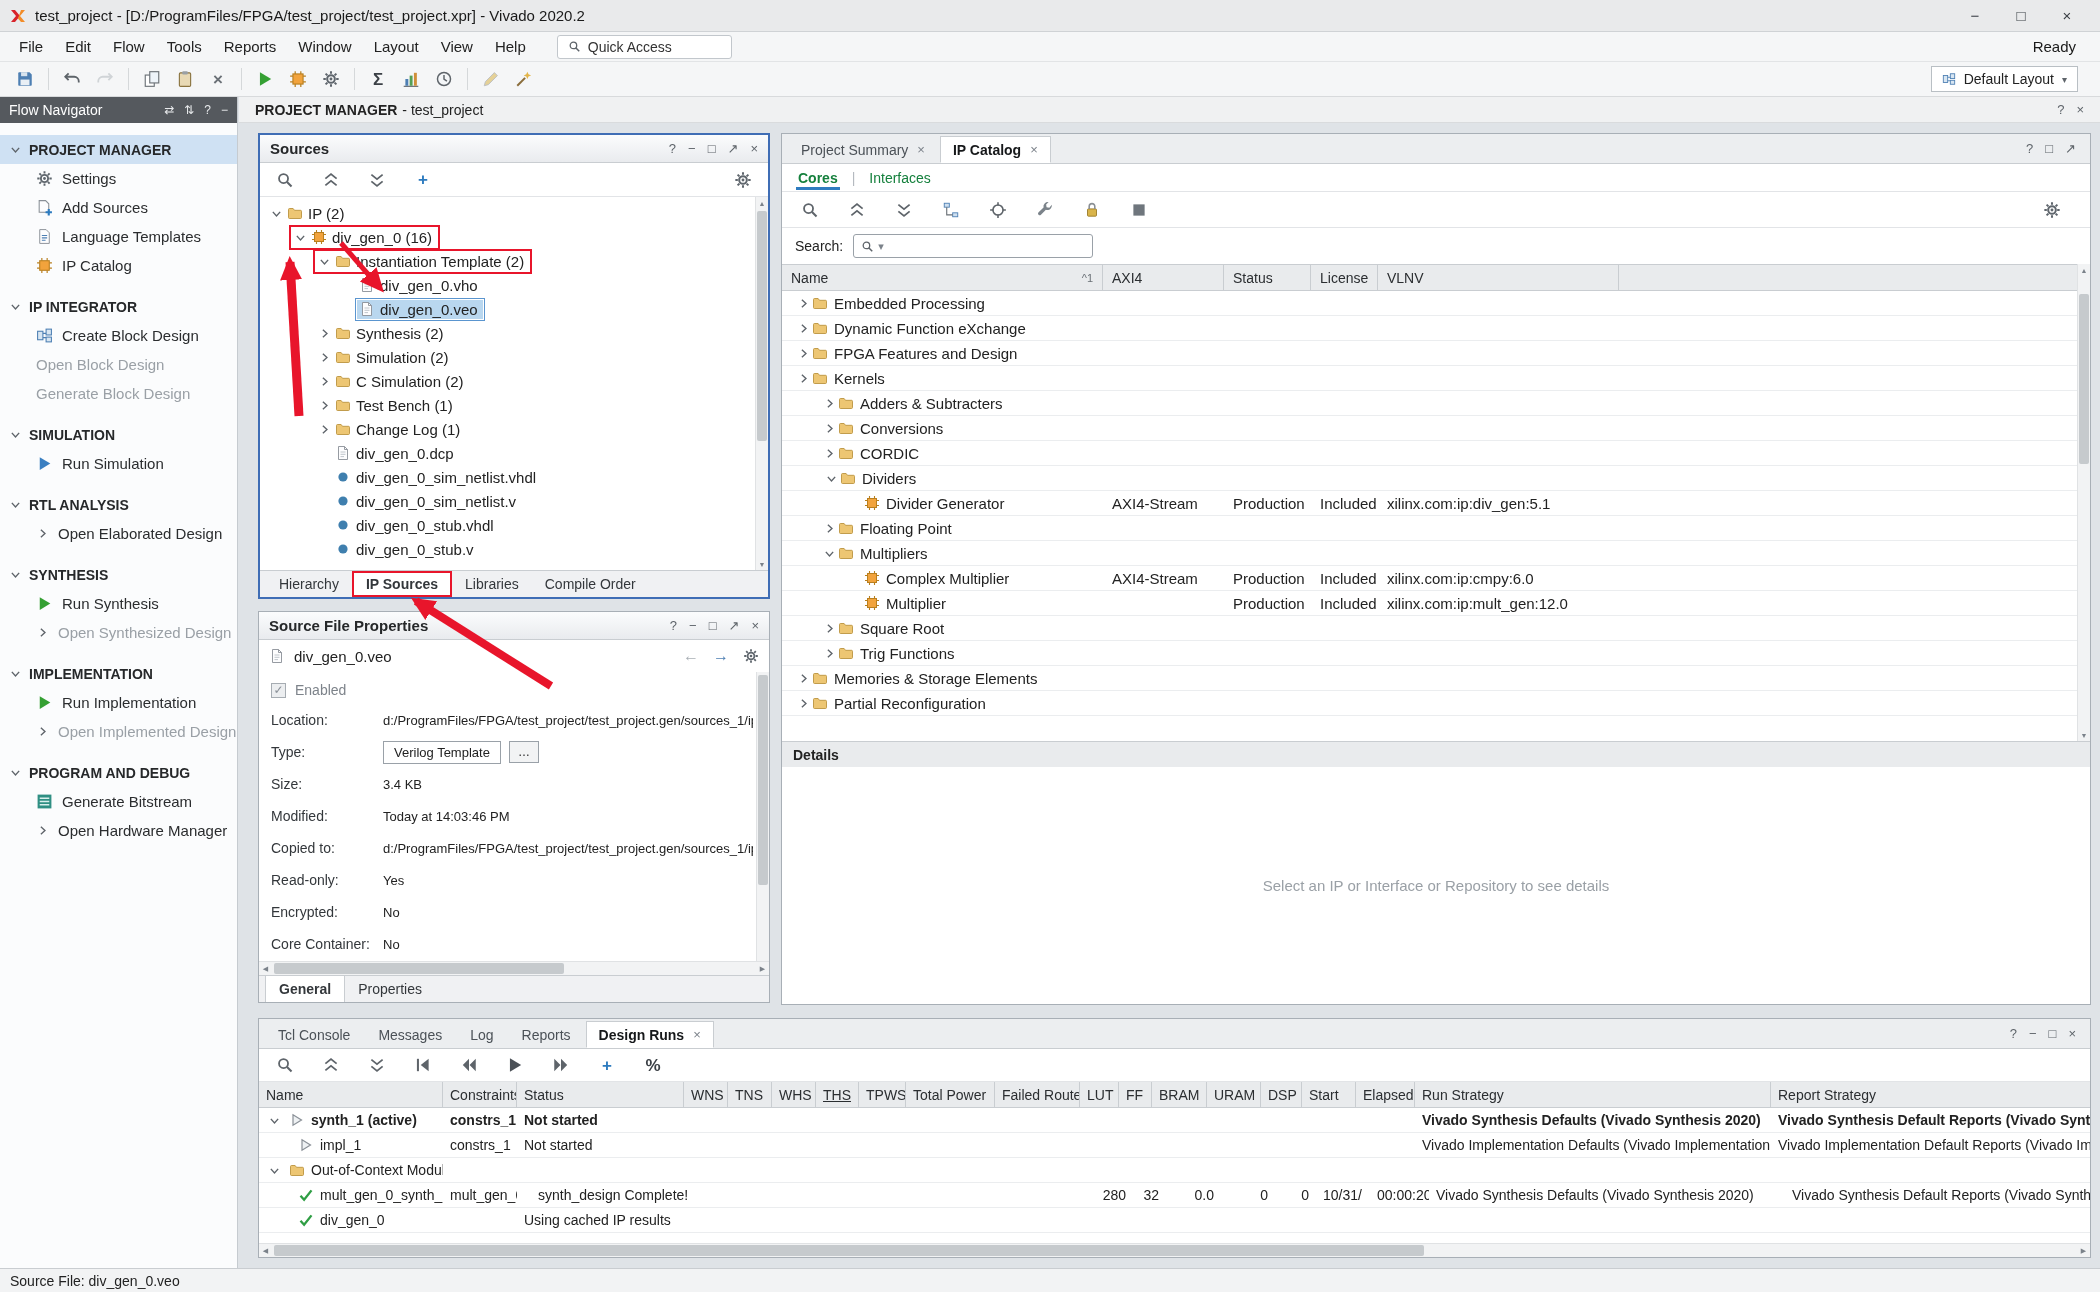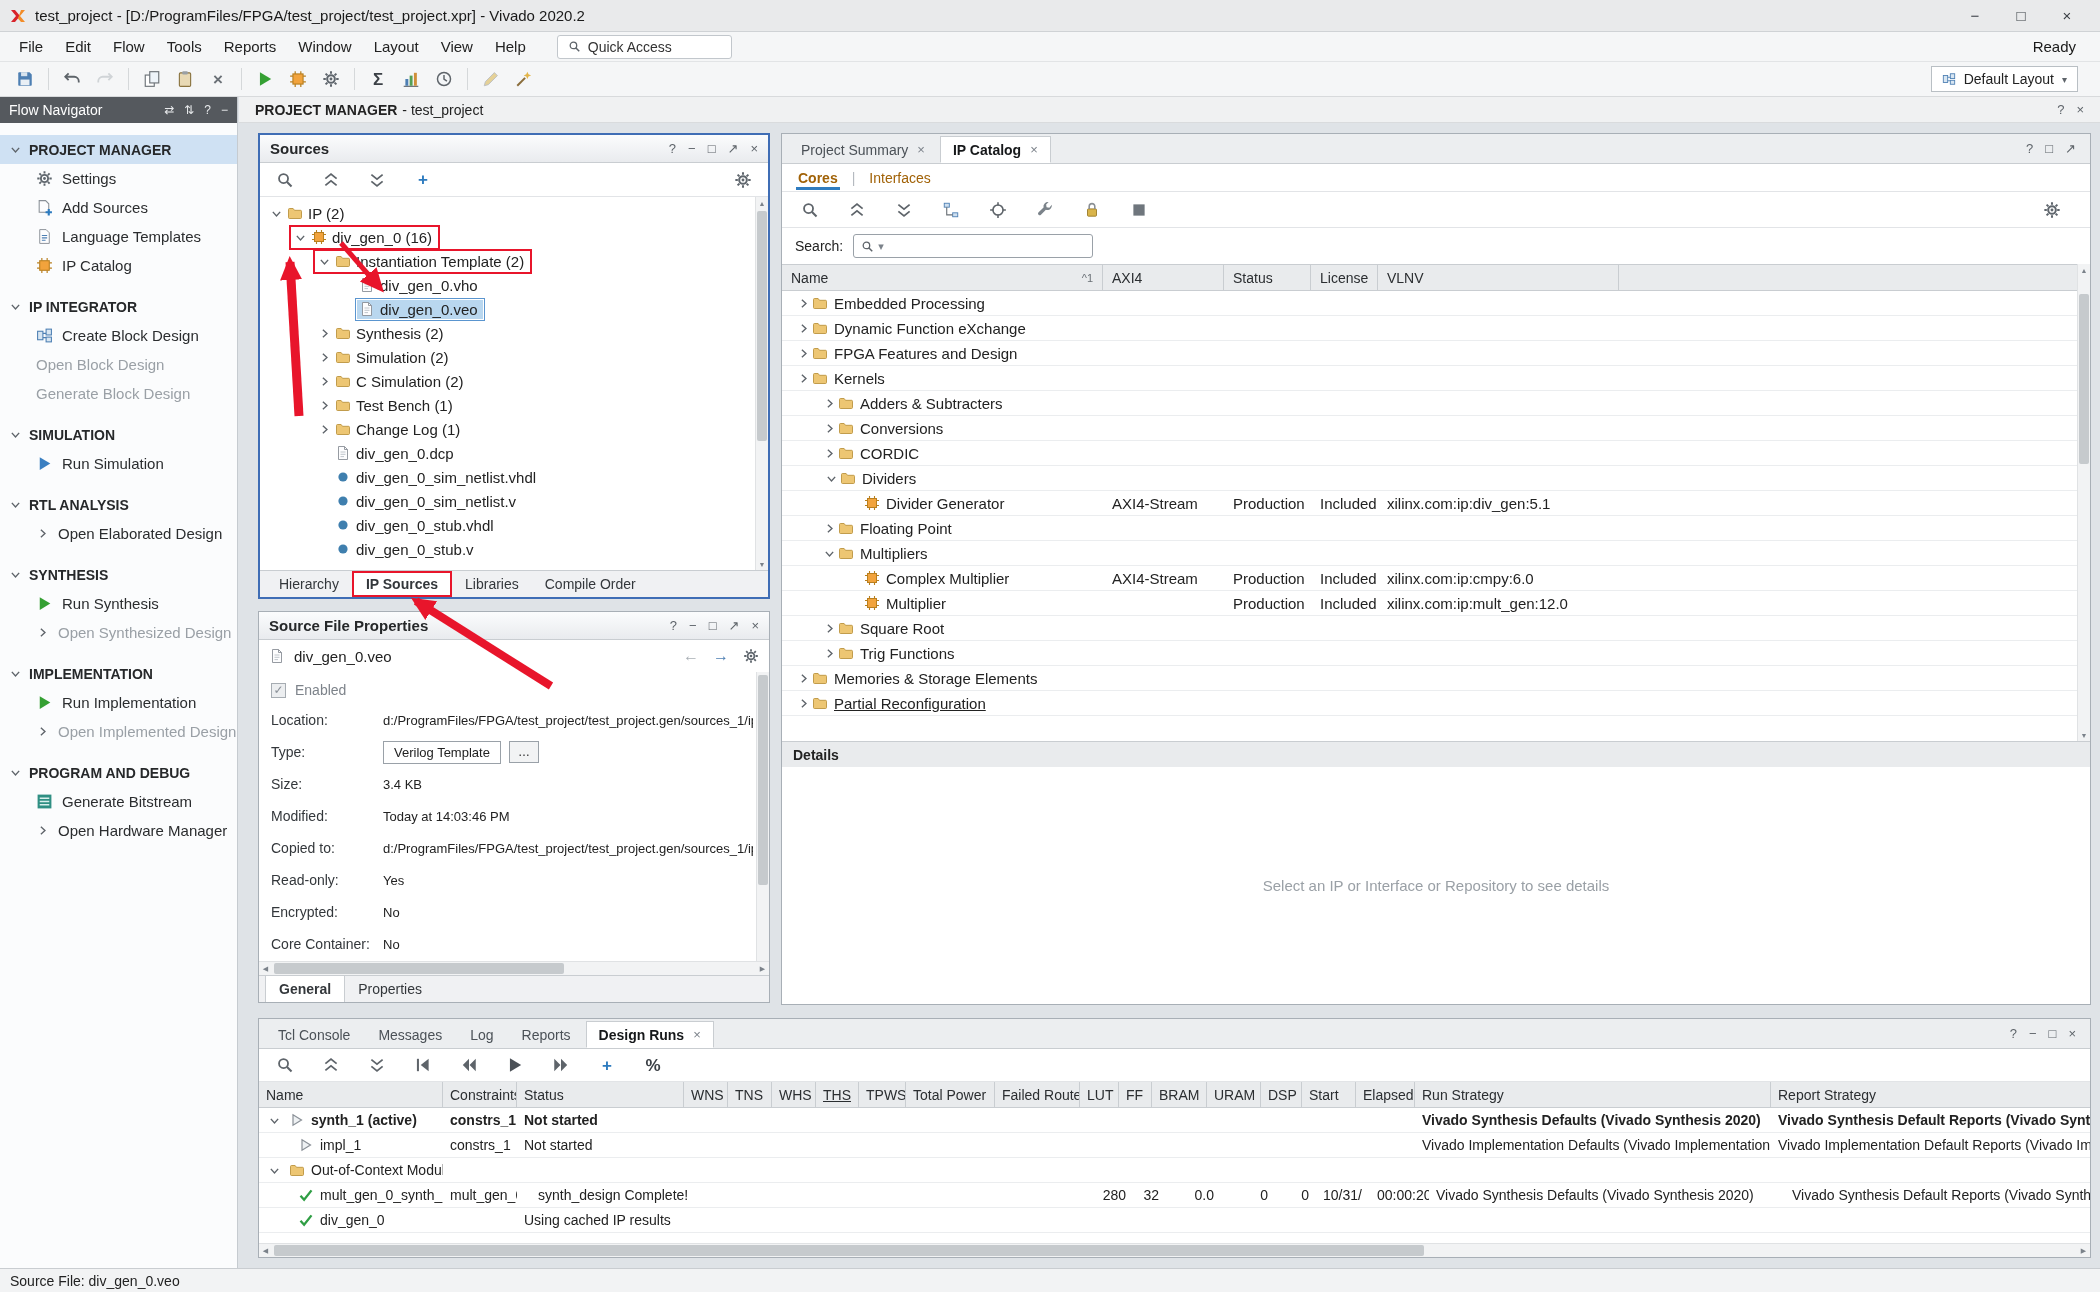--- a/index.html
+++ b/index.html
@@ -80,21 +80,21 @@
   .hthumb{position:absolute;top:1px;bottom:1px;background:#c6cacd;border-radius:2px;}
   .harr{position:absolute;top:0;bottom:0;width:13px;color:#7b828a;font-size:7px;display:flex;align-items:center;justify-content:center;}
   
   #catalog-panel{left:781px;top:133px;width:1310px;height:872px;}
   .tabbar{height:30px;background:#eceef0;border-bottom:1px solid #c9cdd1;display:flex;align-items:flex-end;padding:0 6px;gap:2px;flex:0 0 auto;}
   .ttab{height:27px;display:flex;align-items:center;gap:9px;padding:0 12px;font-size:14px;color:#4b5157;border:1px solid transparent;}
   .ttab.active{background:#fff;border-color:#c9cdd1;border-bottom-color:#fff;color:#16181a;font-weight:bold;}
   .ttab .x{font-size:13px;color:#7b828a;font-weight:normal;}
   .tab-hicons{margin-left:auto;align-self:center;display:flex;gap:12px;color:#5e646a;font-size:13px;padding-right:8px;}
   .cat-subtabs{height:28px;display:flex;align-items:center;gap:12px;padding:0 14px;border-bottom:1px solid #e2e4e7;font-size:14px;flex:0 0 auto;}
-  .stab{padding:4px 2px;color:#a16207;}
+  .stab{padding:4px 2px;color:#15803d;}
   .stab.active{font-weight:bold;box-shadow:inset 0 -3px 0 #2f7cc0;}
   .subsep{color:#b5bac0;}
   .cat-toolbar{height:36px;display:flex;align-items:center;gap:17px;padding:0 13px;border-bottom:1px solid #e2e4e7;flex:0 0 auto;}
   .cat-search{height:36px;display:flex;align-items:center;gap:10px;padding:0 13px;flex:0 0 auto;font-size:14px;}
   .search-box{width:240px;height:24px;border:1px solid #9aa1a8;border-radius:3px;display:flex;align-items:center;gap:4px;padding:0 7px;color:#7b828a;background:#fff;font-size:11px;}
   .cat-grid{flex:0 0 auto;position:relative;}
   .cat-hdr{height:27px;background:#e9ebed;border-top:1px solid #c9cdd1;border-bottom:1px solid #c9cdd1;display:flex;font-size:14px;color:#2b2e31;}
   .cat-hcell{display:flex;align-items:center;padding:0 9px;border-right:1px solid #c9cdd1;flex:0 0 auto;}
   .sort{font-size:11px;color:#6a7076;}
   .crow{height:25px;display:flex;align-items:center;border-bottom:1px solid #ebedef;font-size:15px;}
@@ -1263,21 +1263,21 @@
                 <use href="#sym-folder"></use>
               </svg>
               <span class="clabel" style="margin-left: 6px;">Memories &amp; Storage Elements</span>
             </div>
             <div class="ccell" style="width: 121px;"></div>
             <div class="ccell" style="width: 87px;"></div>
             <div class="ccell" style="width: 67px;"></div>
             <div class="ccell" style="width: 241px;"></div>
           </div>
           <div class="crow">
-            <div class="ccell" style="width: 321px; display: flex; align-items: flex-start; text-decoration: underline;">
+            <div class="ccell" style="width: 321px; display: flex; align-items: flex-start;">
               <span style="width: 4px; flex: 0 0 auto;"></span>
               <span class="exp">
                 <svg class="ic">
                   <use href="#sym-chevr"></use>
                 </svg>
               </span>
               <svg class="ic">
                 <use href="#sym-folder"></use>
               </svg>
               <span class="clabel" style="margin-left: 6px;">Partial Reconfiguration</span>

